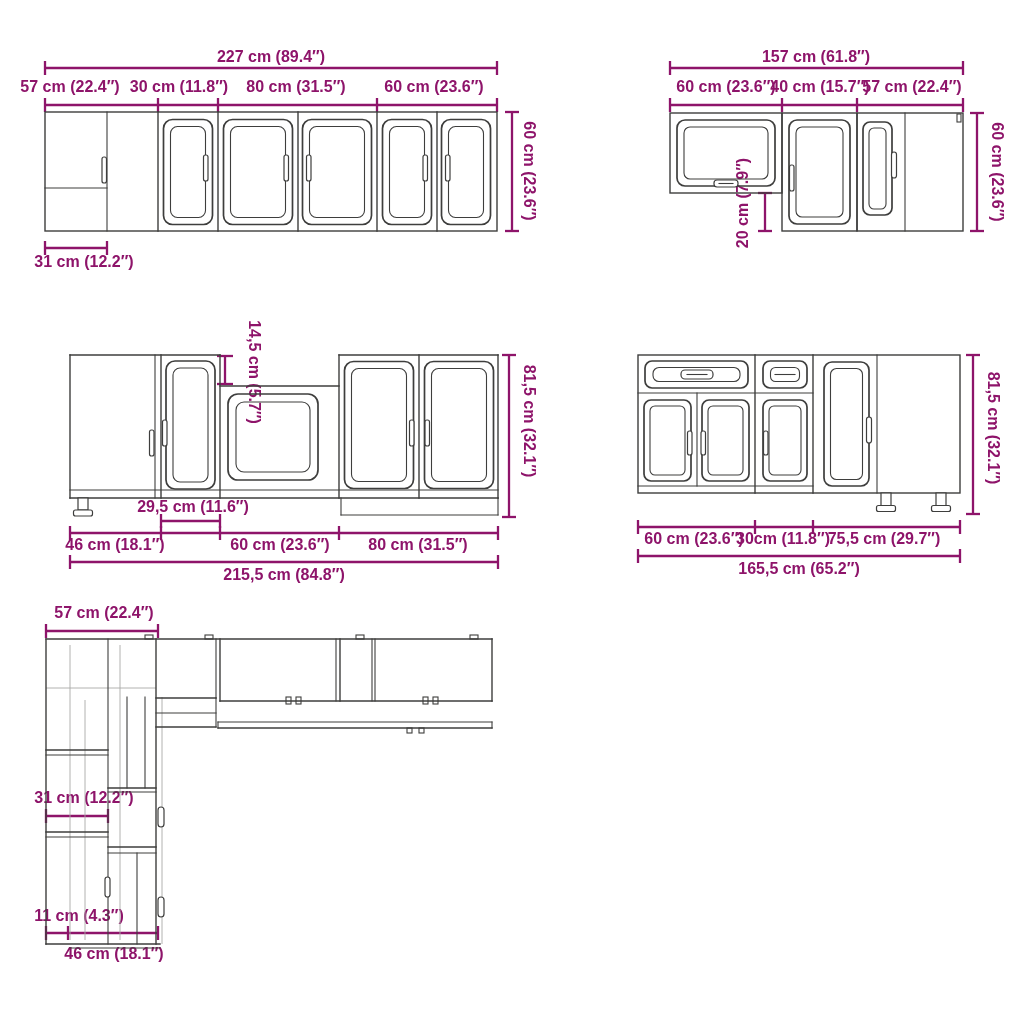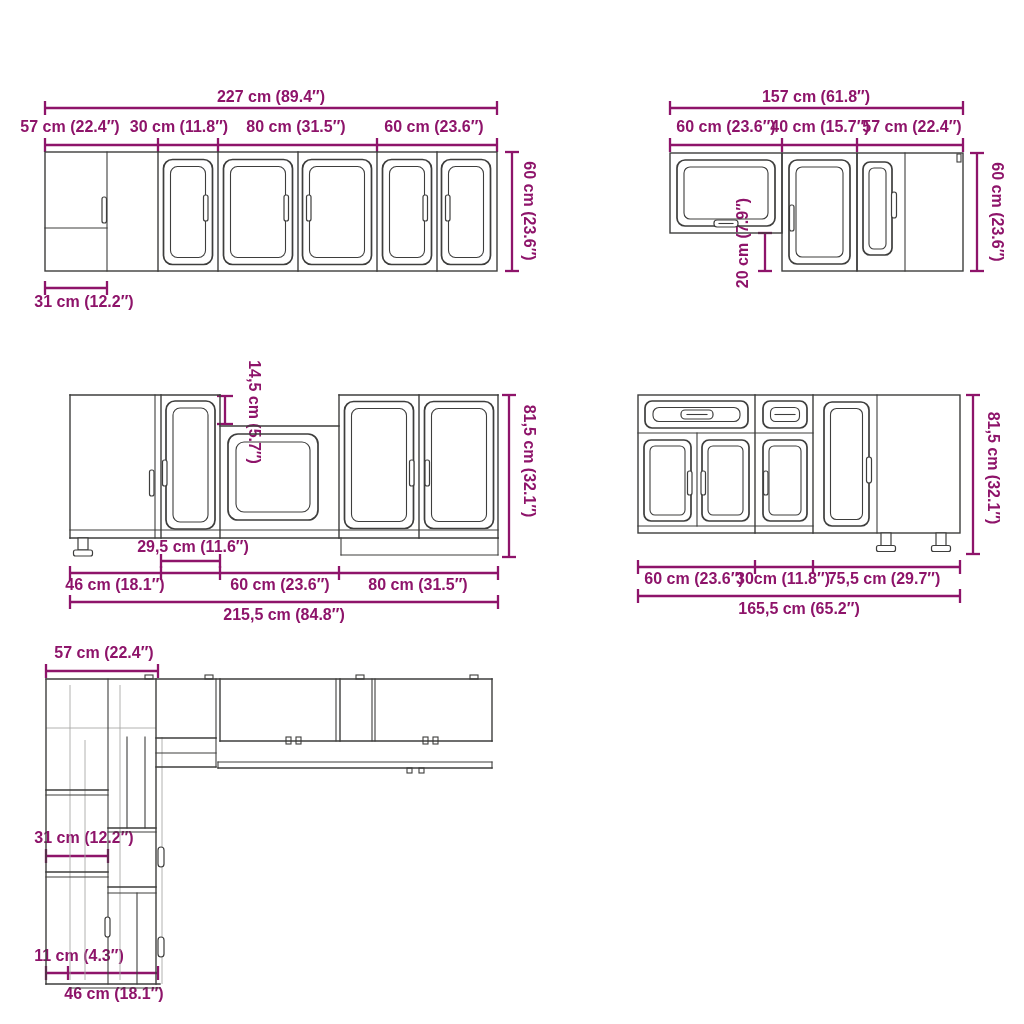--- a/index.html
+++ b/index.html
@@ -1,17 +1,17 @@
 <!DOCTYPE html>
 <html><head>
 <meta charset="utf-8">
 <style>
   html,body{margin:0;padding:0;background:#ffffff;}
   .stage{position:relative;width:1024px;height:972px;background:#fff;overflow:hidden;
-         font-family:"Liberation Sans", sans-serif;margin-top:40px;}
+         font-family:"Liberation Sans", sans-serif;}
   .ln  {stroke:#3e3e3d;stroke-width:1.4;fill:none;stroke-linecap:square;}
   .ln2 {stroke:#3e3e3d;stroke-width:1.1;fill:none;stroke-linecap:square;}
   .lt  {stroke:#a9a9a7;stroke-width:0.9;fill:none;}
   .door {fill:none;stroke:#3e3e3d;stroke-width:1.7;}
   .doori{fill:none;stroke:#3e3e3d;stroke-width:1.1;}
   .h   {fill:#ffffff;stroke:#3e3e3d;stroke-width:1.2;}
   .leg {fill:#ffffff;stroke:#3e3e3d;stroke-width:1.2;}
   .dm  {stroke:#8e146a;stroke-width:2.3;fill:none;stroke-linecap:butt;}
   .dt  {fill:#8e146a;font-weight:700;font-size:16px;text-anchor:middle;
         font-family:"Liberation Sans", sans-serif;}

